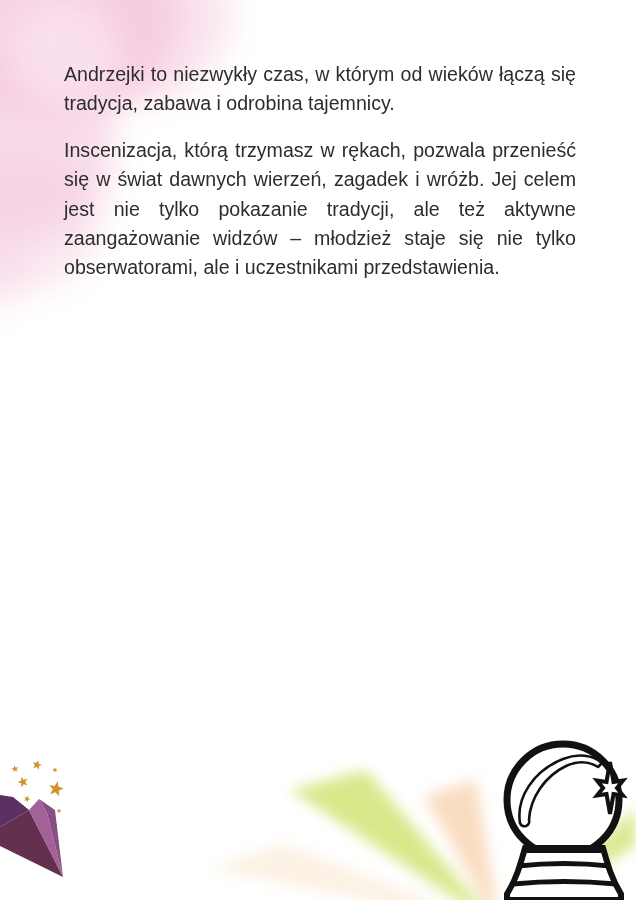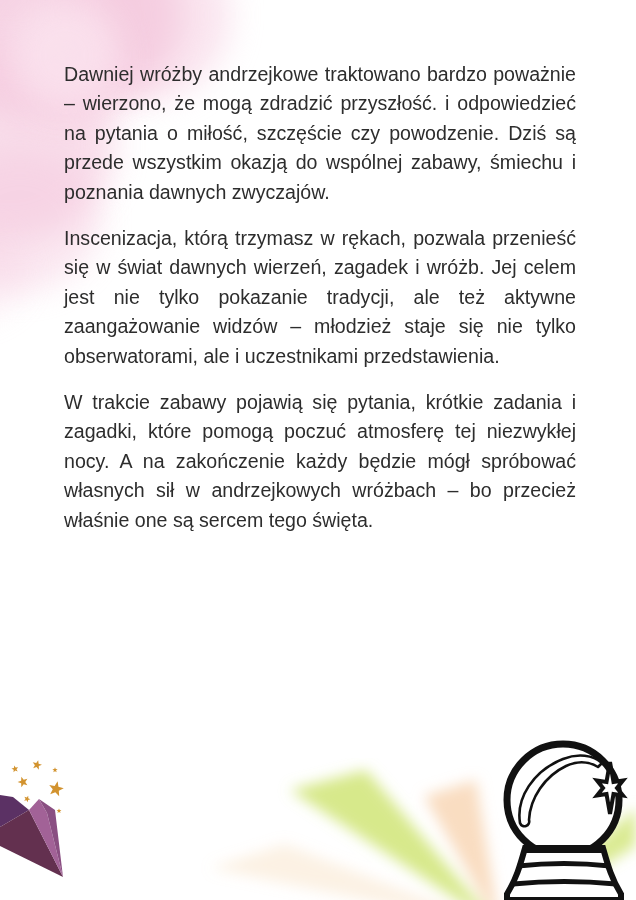--- a/index.html
+++ b/index.html
@@ -105,18 +105,17 @@
     <path class="ink-line" stroke-width="6" d="M32,112 C28,126 24,142 14,158 L14,164 L128,164 L128,158
              C118,142 114,126 110,112 Z"></path>
     <path class="ink-open" stroke-width="6" d="M30,114 L112,114"></path>
     <path class="ink-open" stroke-width="5" d="M25,130 Q71,125 117,130"></path>
     <path class="ink-open" stroke-width="5" d="M20,148 Q71,143 123,148"></path>
     <path class="ink-line" stroke-width="4" stroke-linejoin="miter" d="M117,26 L120.5,45.9 L130,44.5 L124,52 L130,59.5 L120.5,58.1
              L117,78 L113.5,58.1 L104,59.5 L110,52 L104,44.5 L113.5,45.9 Z"></path>
   </svg>
 
   <div class="textblock">
-    <p>Dawniej wróżby andrzejkowe traktowano bardzo poważnie – wierzono, że mogą zdradzić przyszłość. i odpowiedzieć na pytania o miłość, szczęście czy powodzenie. Dziś są przede wszystkim okazją do wspólnej zabawy, śmiechu i poznania dawnych zwyczajów.</p>
+    <p>Andrzejki to niezwykły czas, w którym od wieków łączą się tradycja, zabawa i odrobina tajemnicy.</p>
     <p>Inscenizacja, którą trzymasz w rękach, pozwala przenieść się w świat dawnych wierzeń, zagadek i wróżb. Jej celem jest nie tylko pokazanie tradycji, ale też aktywne zaangażowanie widzów – młodzież staje się nie tylko obserwatorami, ale i uczestnikami przedstawienia.</p>
-    <p>W trakcie zabawy pojawią się pytania, krótkie zadania i zagadki, które pomogą poczuć atmosferę tej niezwykłej nocy. A na zakończenie każdy będzie mógł spróbować własnych sił w andrzejkowych wróżbach – bo przecież właśnie one są sercem tego święta.</p>
   </div>
 
 </div>
 
 </body></html>

